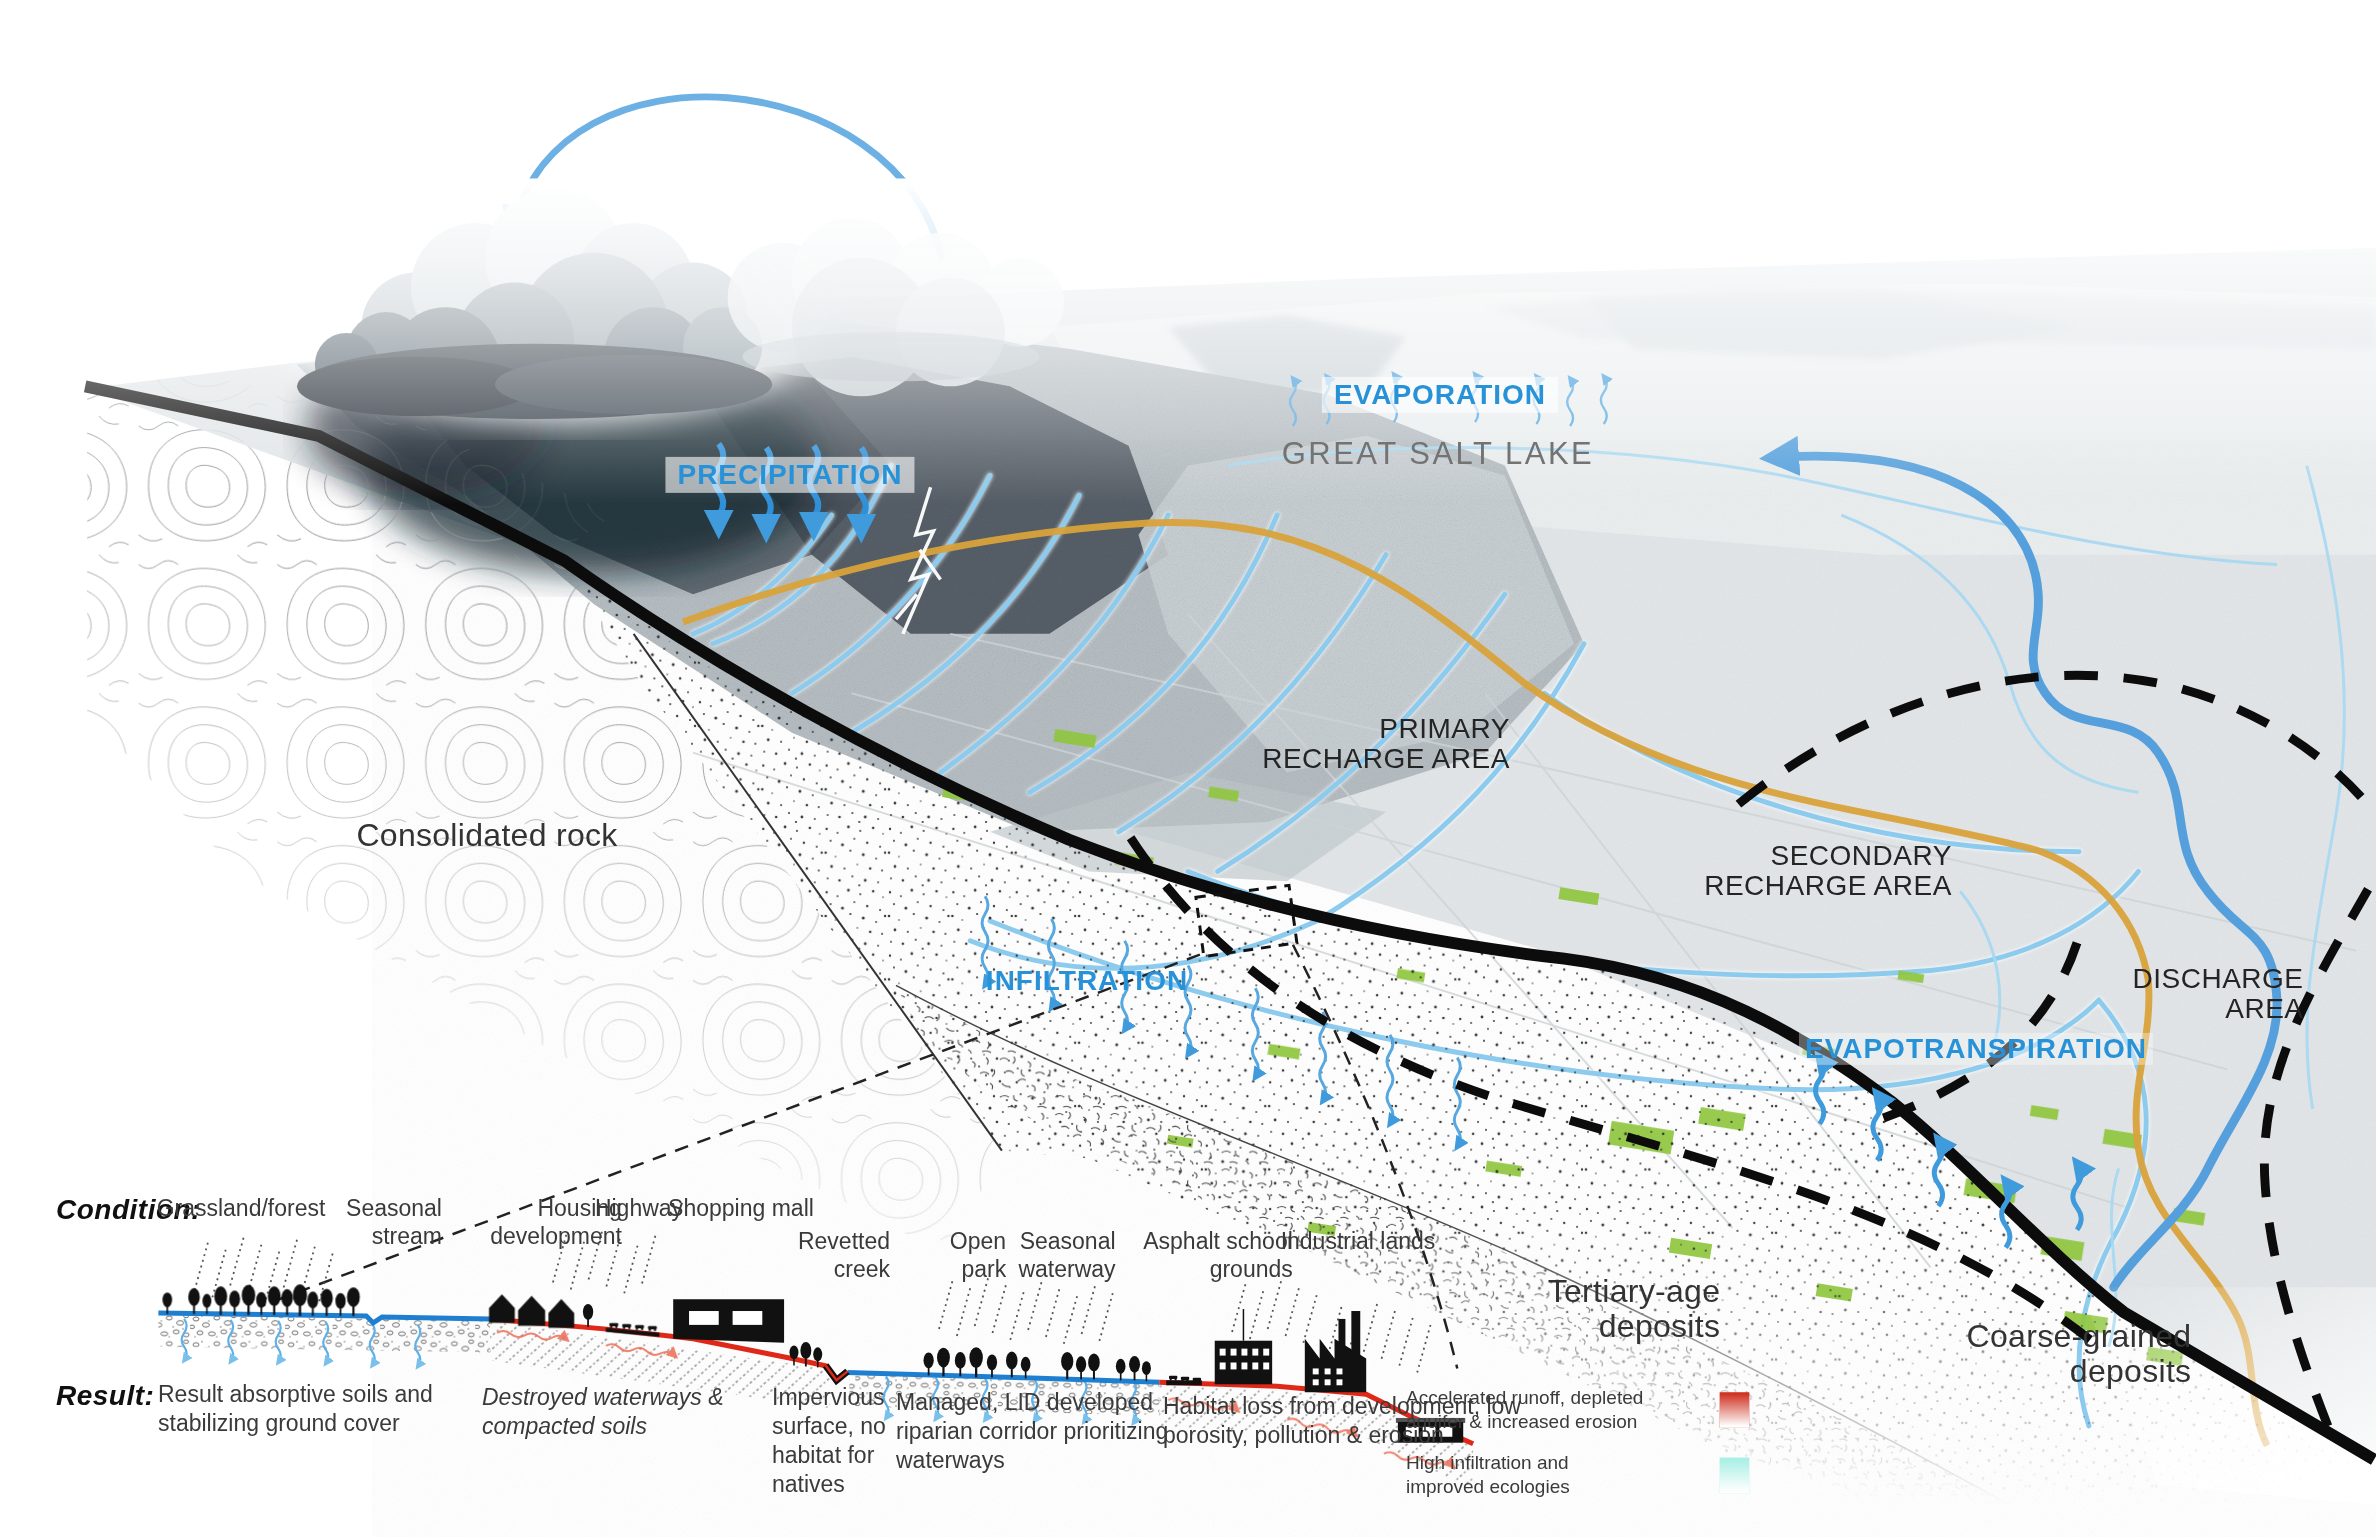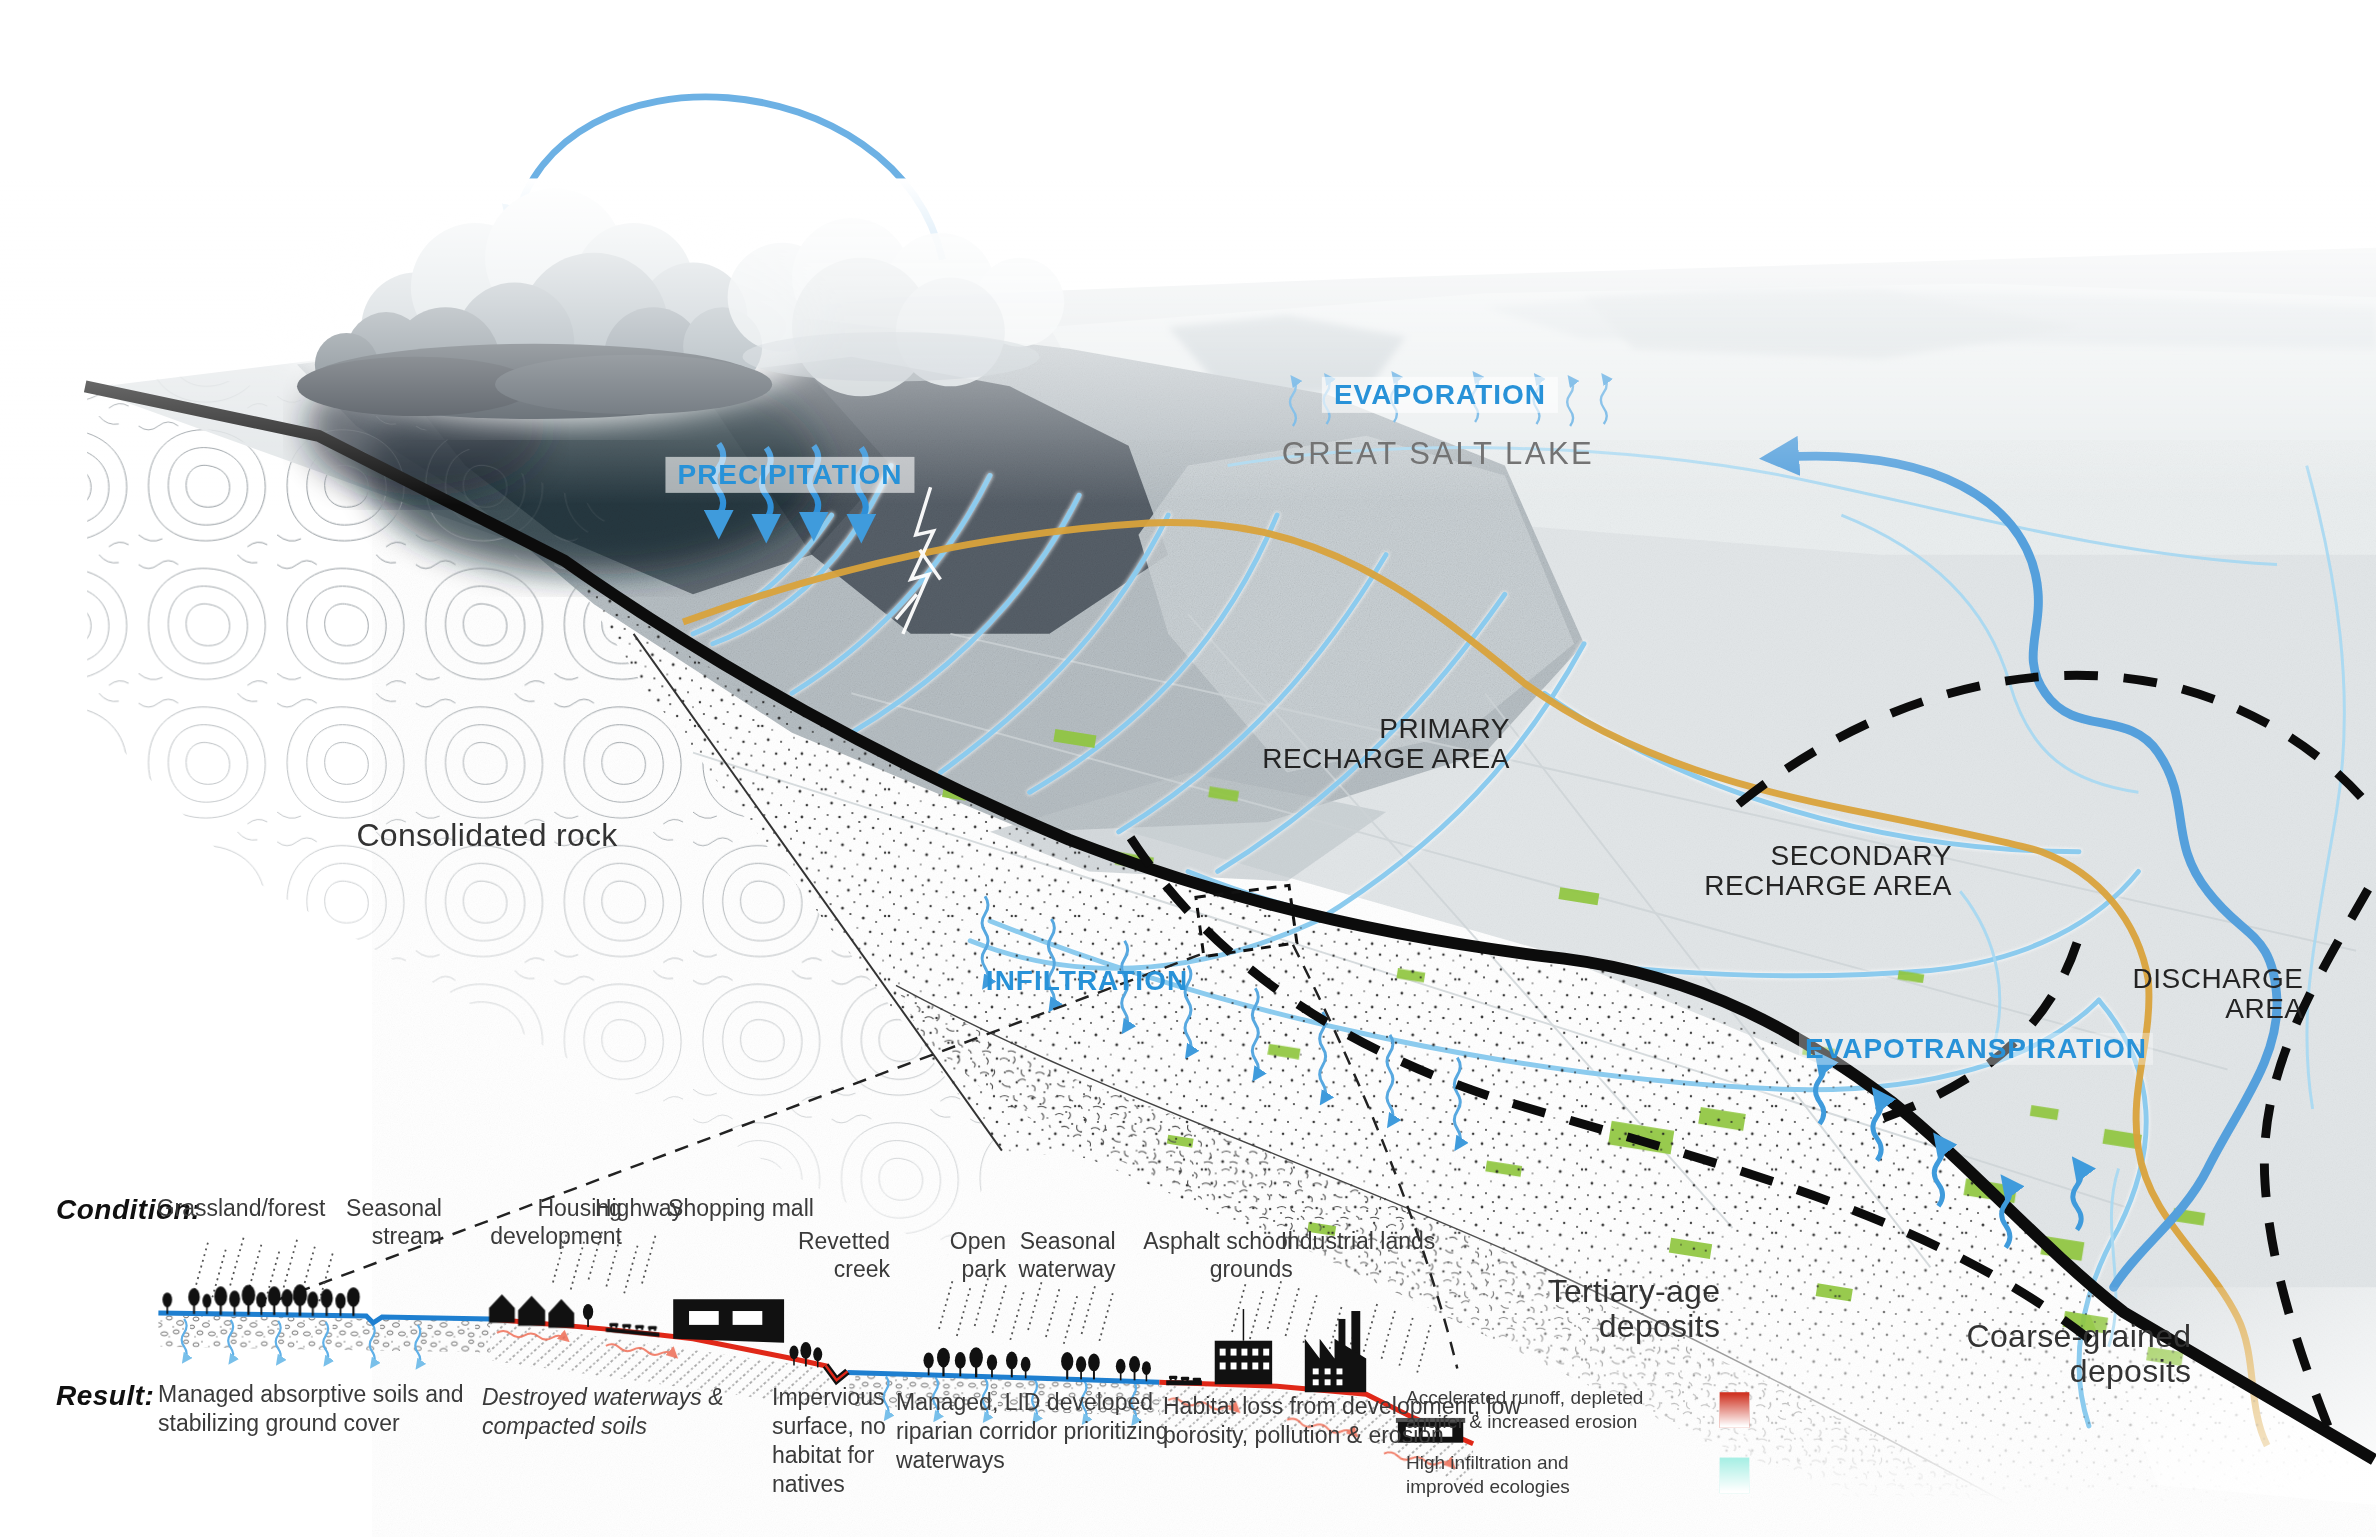--- a/index.html
+++ b/index.html
@@ -591,21 +591,21 @@
 creek</div>
 <div class="lbl cond ct" style="left:963px;top:1228px;margin-left:15px;">Open
 park</div>
 <div class="lbl cond ct" style="left:1067px;top:1228px;">Seasonal
 waterway</div>
 <div class="lbl cond ct" style="left:1218px;top:1228px;">Asphalt school
 grounds</div>
 <div class="lbl cond ct" style="left:1358px;top:1228px;">Industrial lands</div>
 
 <div class="lbl ital" style="left:56px;top:1381px;transform:none;">Result:</div>
-<div class="res" style="left:158px;top:1380px;">Managed absorptive soils and
+<div class="res" style="left:158px;top:1380px;">Result absorptive soils and
 stabilizing ground cover</div>
 <div class="res" style="left:482px;top:1383px;font-style:italic;">Destroyed waterways &amp;
 compacted soils</div>
 <div class="res" style="left:772px;top:1383px;">Impervious
 surface, no
 habitat for
 natives</div>
 <div class="res" style="left:896px;top:1388px;">Managed, LID developed
 riparian corridor prioritizing
 waterways</div>

